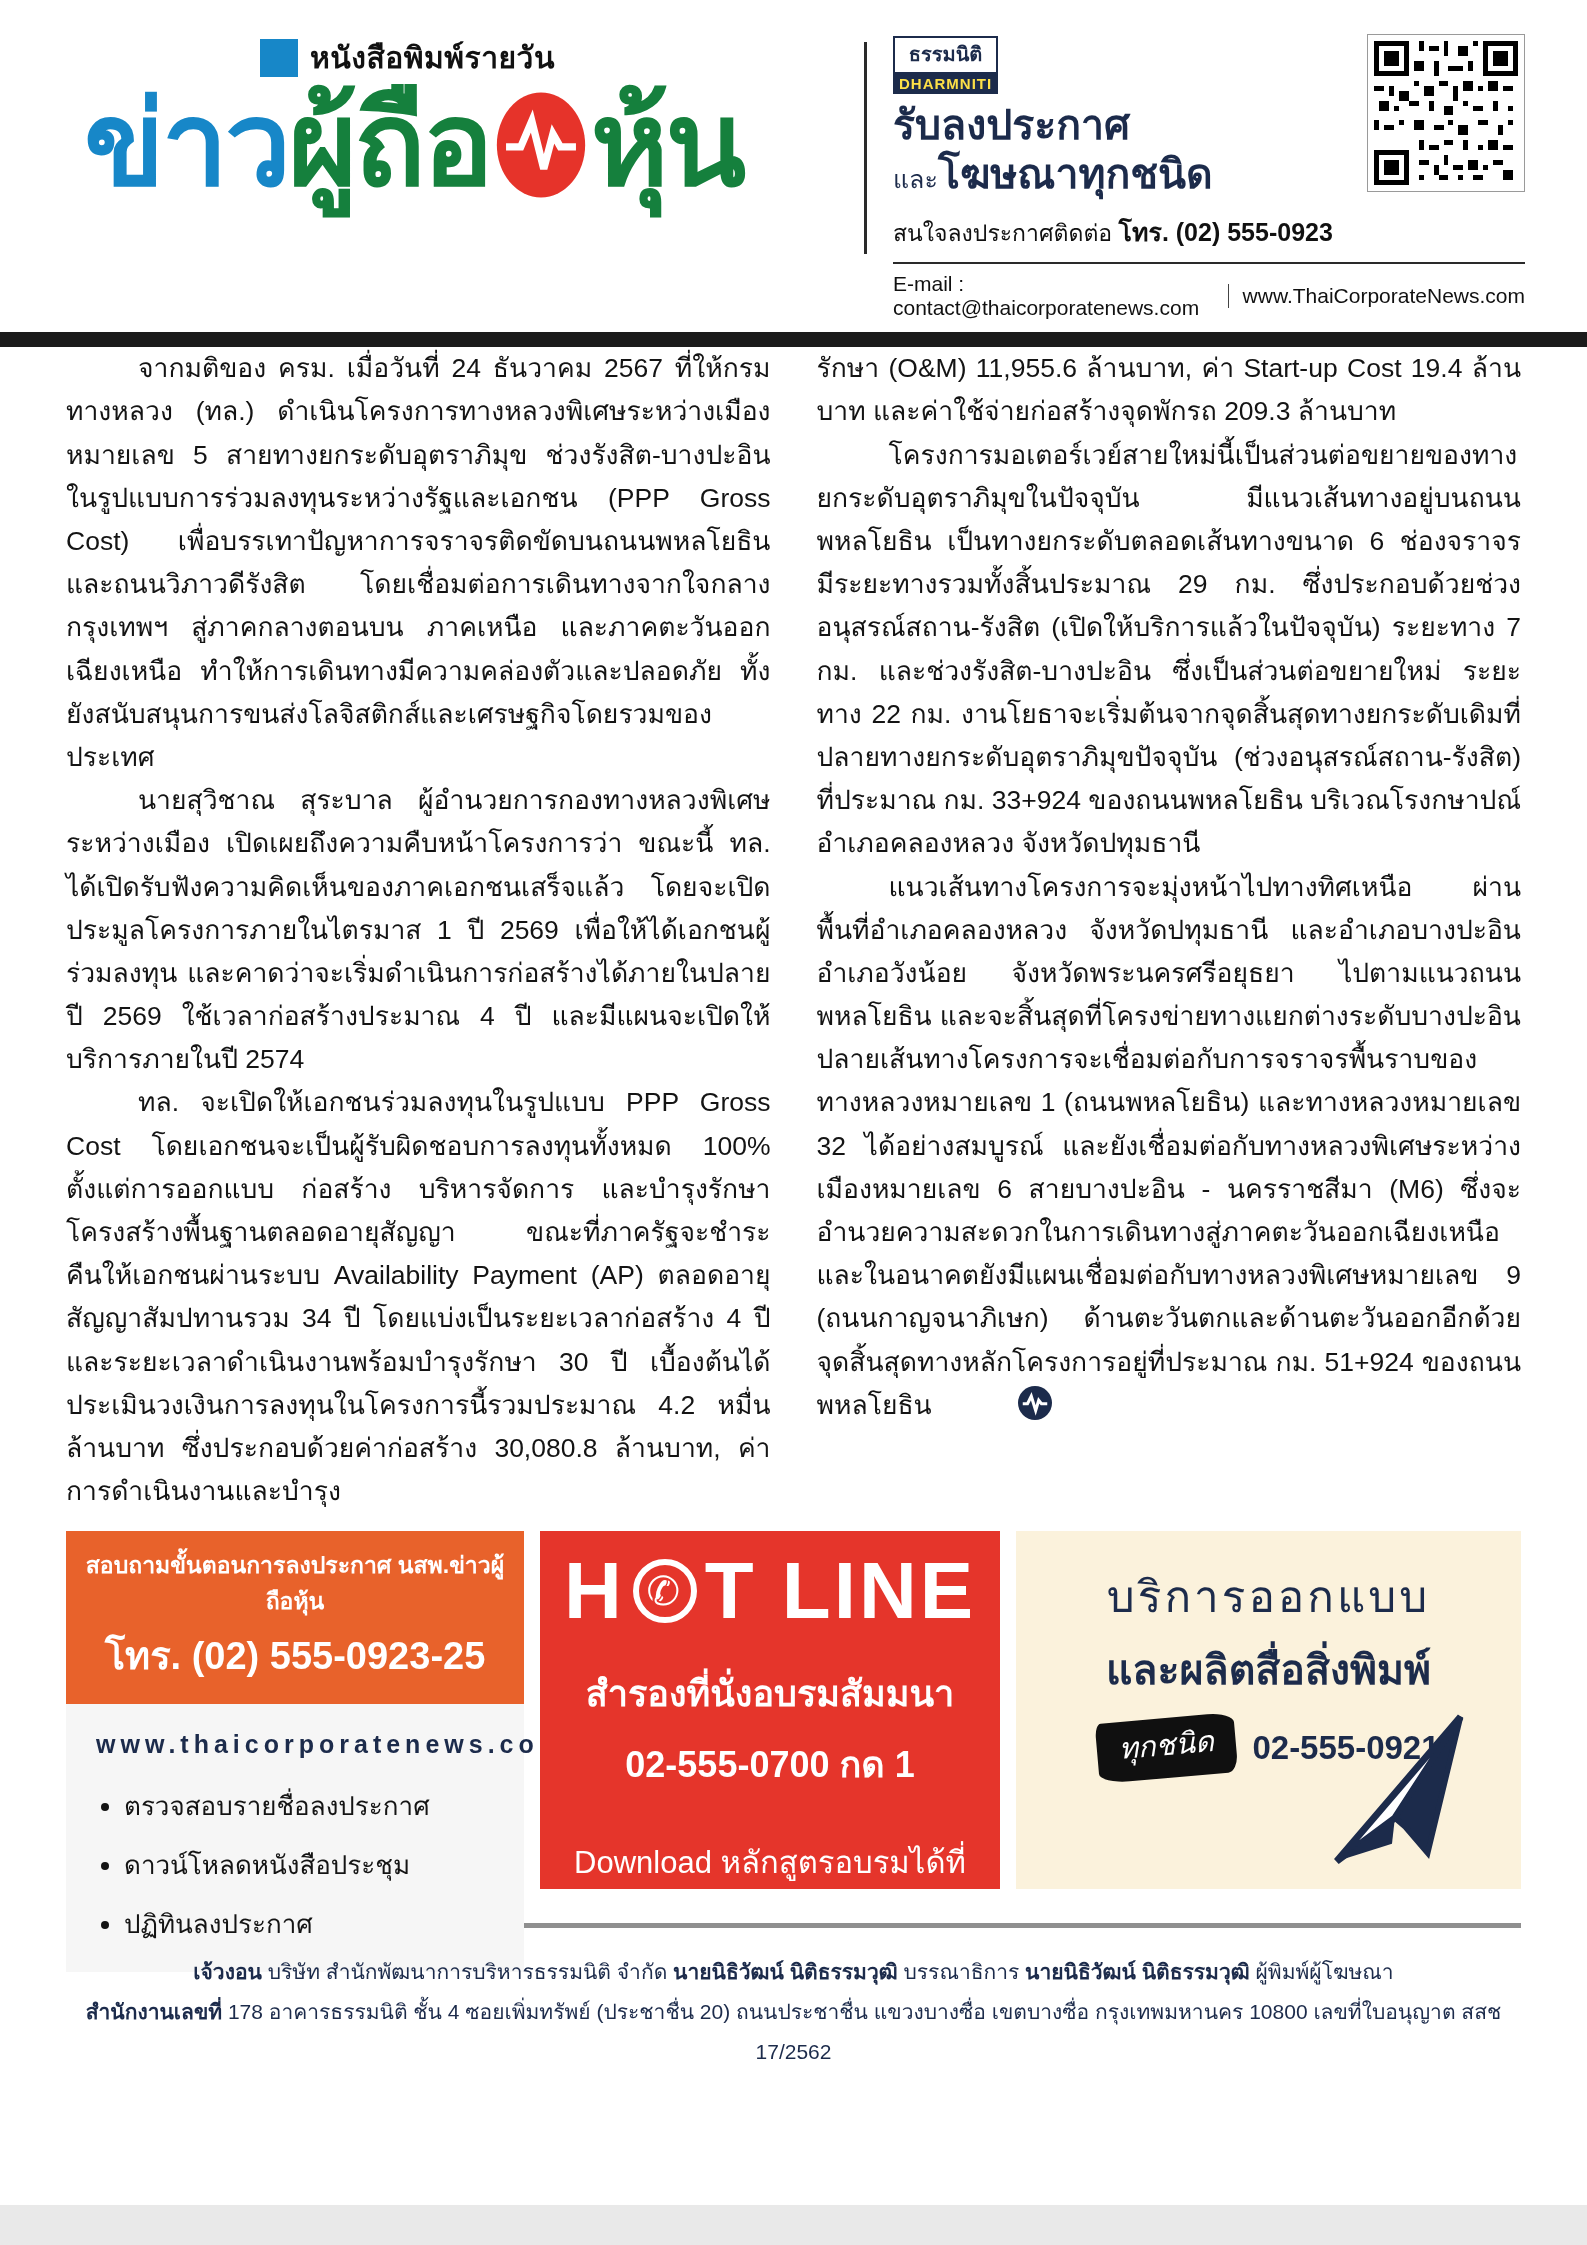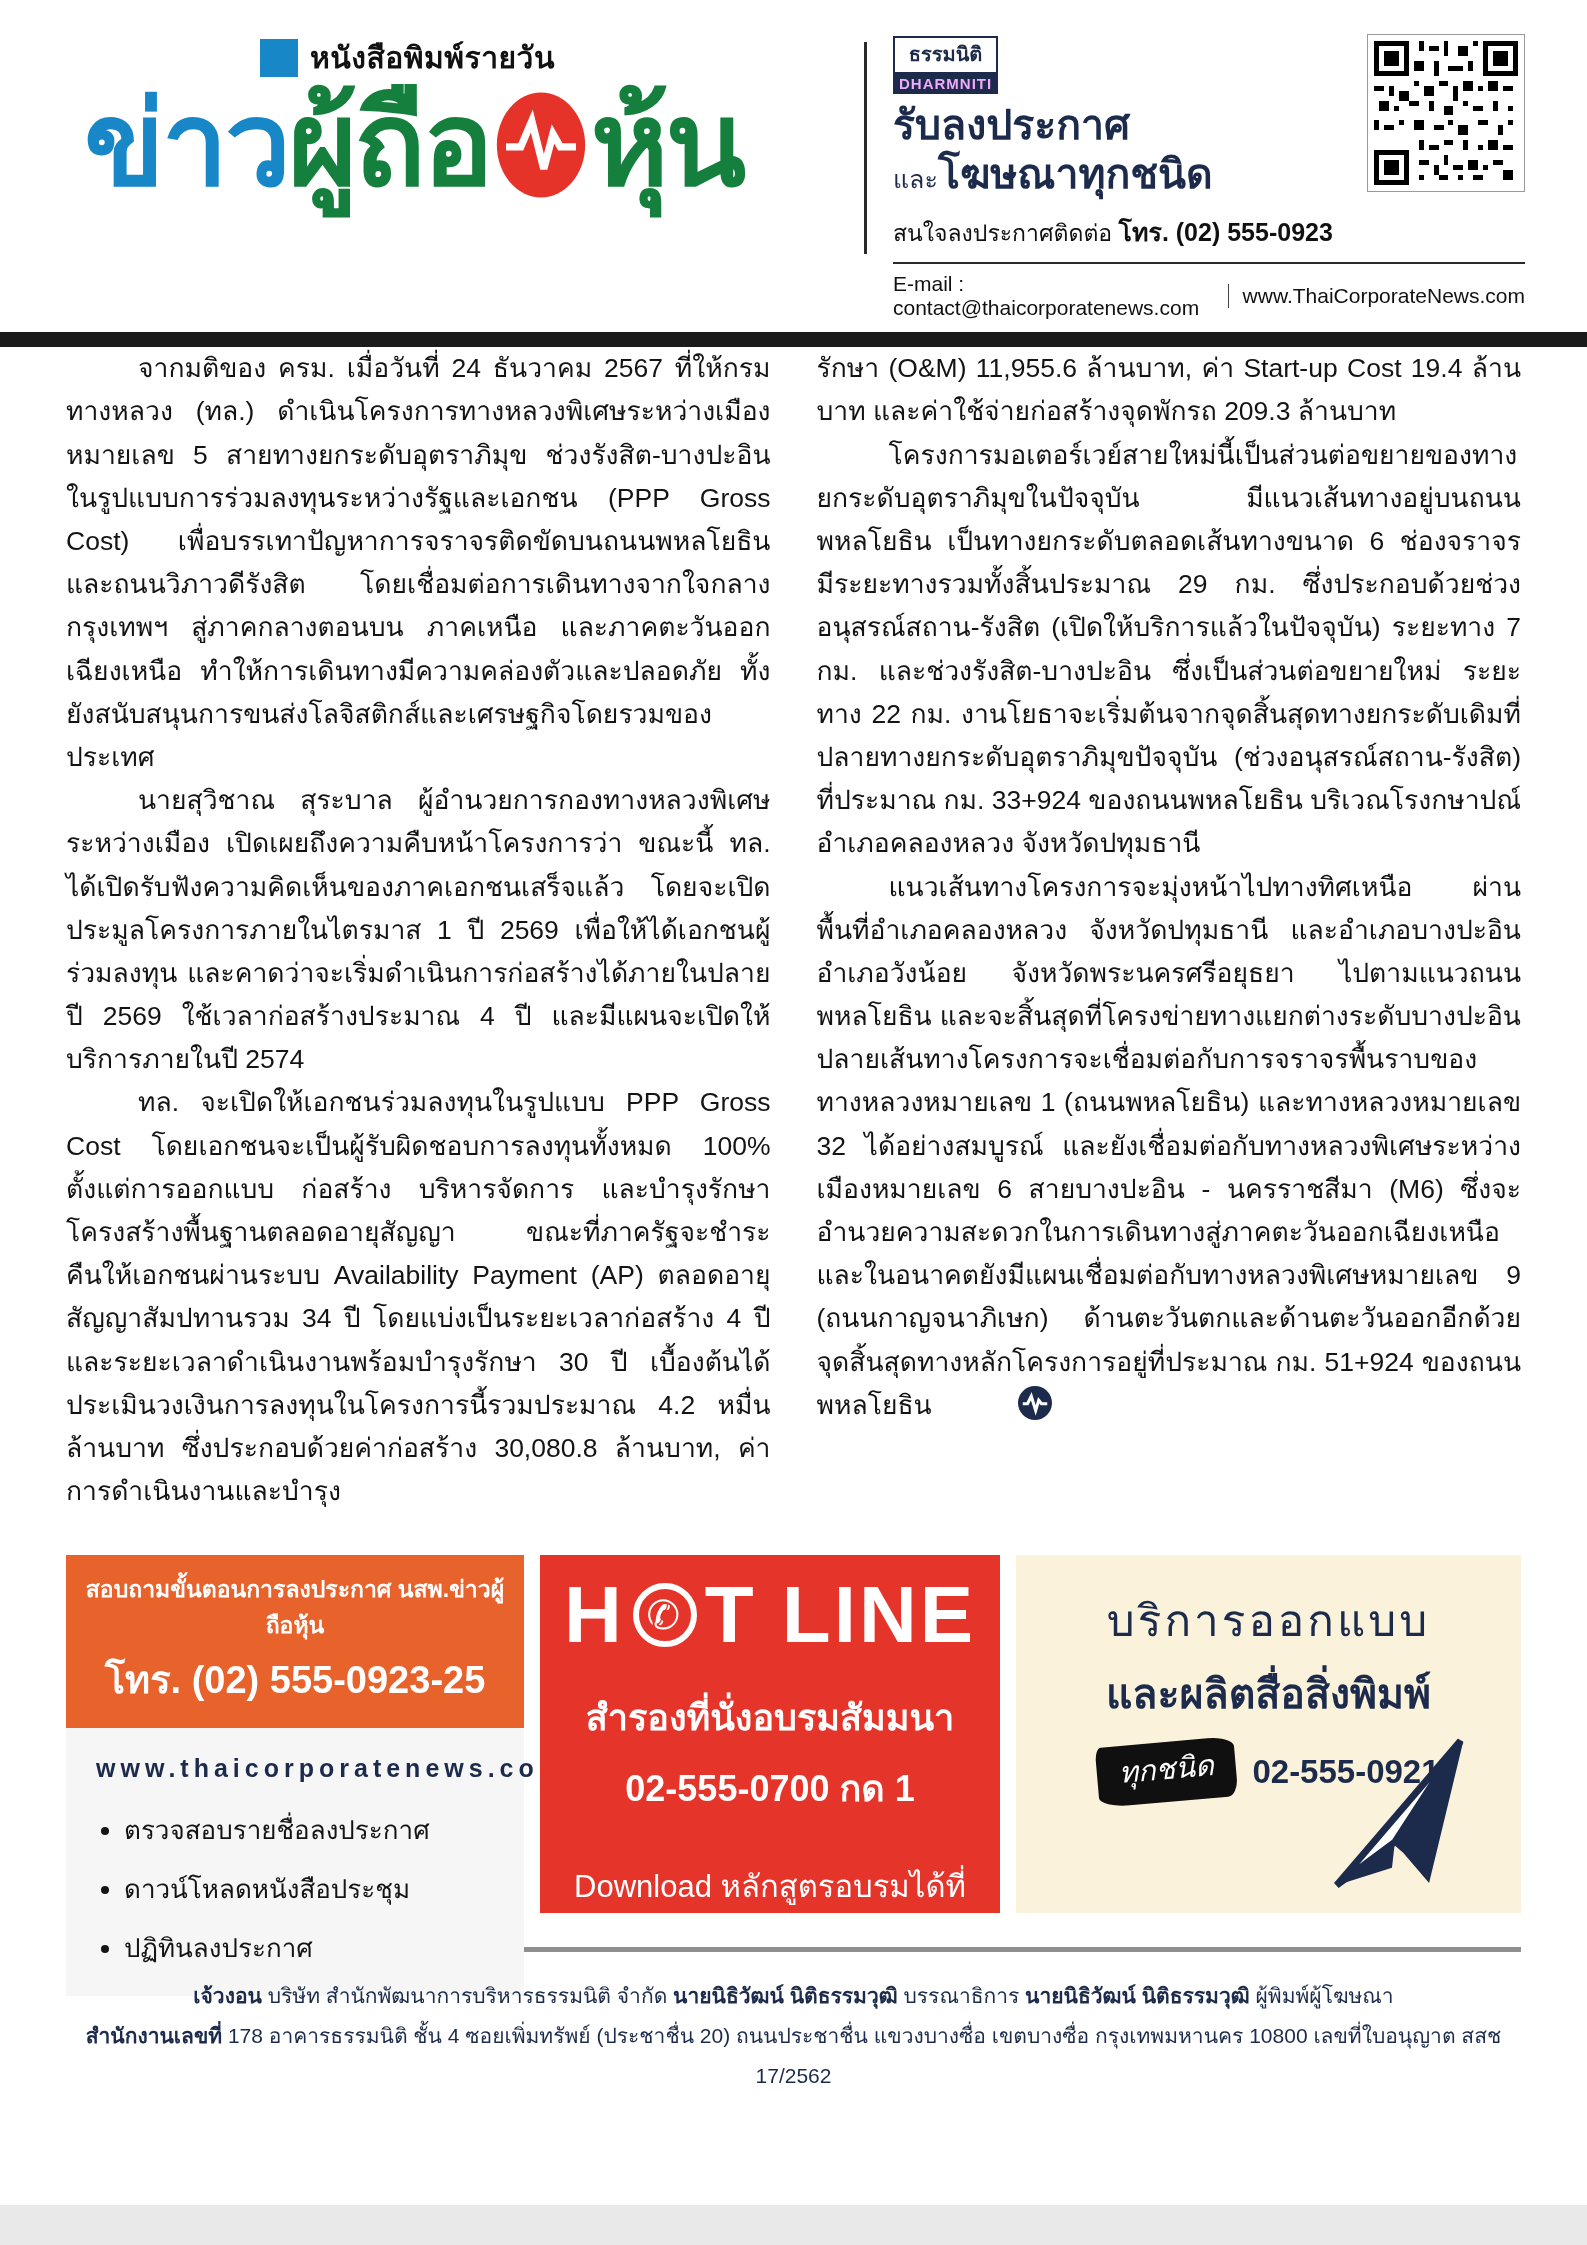--- a/index.html
+++ b/index.html
@@ -18,21 +18,21 @@
   .logo-black { color:#15803d; }
   .logo-pulse { width:92px; height:112px; margin:0 4px; flex:none; }
 
   .v-divider { width:3px; background:#2a2a2a; height:212px; margin:8px 26px 0 8px; flex:none; }
 
   .header-right { flex:1; display:flex; flex-direction:column; }
   .hr-top { display:flex; align-items:flex-start; }
   .services-col { flex:1; padding-top:2px; }
   .brand-badge { display:inline-block; text-align:center; }
   .badge-thai { display:block; border:2px solid #1C2B4B; color:#1C2B4B; background:#fff; font-size:20px; font-weight:bold; padding:0 10px 2px; }
-  .badge-latin { display:block; background:#1C2B4B; color:#f0abfc; font-size:15px; font-weight:bold; letter-spacing:1px; padding:1px 6px 2px; }
+  .badge-latin { display:block; background:#1C2B4B; color:#fde047; font-size:15px; font-weight:bold; letter-spacing:1px; padding:1px 6px 2px; }
   .svc-line1 { font-size:41px; font-weight:bold; color:#1C2B4B; margin-top:8px; line-height:1.15; }
   .svc-line2 { color:#1C2B4B; line-height:1.15; margin-top:2px; }
   .svc-line2 .small { font-size:25px; }
   .svc-line2 .big { font-size:41px; font-weight:bold; }
   .svc-contact { font-size:23px; color:#111; margin-top:14px; }
   .svc-contact .phone { font-weight:bold; font-size:25px; }
   .email-row { border-top:2px solid #2a2a2a; margin-top:10px; padding-top:8px; font-size:21px; color:#111; display:flex; align-items:center; gap:14px; }
   .email-sep { width:1px; height:24px; background:#444; }
   .qr-box { width:158px; height:158px; flex:none; margin-left:18px; border:1px solid #9a9a9a; padding:6px; background:#fff; }
   .qr-box svg { width:100%; height:100%; }
@@ -42,21 +42,21 @@
   
   .headline { text-align:center; color:#1C2B4B; font-weight:800; font-size:62px; line-height:1.2; margin:30px 50px 26px; }
 
   
   .article { display:grid; grid-template-columns:1fr 1fr; column-gap:46px; padding:0 66px; font-size:26.5px; line-height:1.63; text-align:justify; color:#141414; }
   .para { text-indent:72px; }
   .para.no-indent { text-indent:0; }
   .endmark { display:inline-block; width:34px; height:34px; vertical-align:-6px; margin-left:14px; }
 
   
-  .ads { display:flex; gap:16px; padding:0 66px; margin-top:42px; height:358px; }
+  .ads { display:flex; gap:16px; padding:0 66px; margin-top:18px; height:358px; }
   .ad-inquiry { width:458px; flex:none; display:flex; flex-direction:column; }
   .inquiry-header { background:#E8622B; color:#fff; text-align:center; padding:16px 10px 18px; }
   .inq-line1 { font-size:23px; font-weight:bold; }
   .inq-line2 { font-size:38px; font-weight:bold; margin-top:6px; }
   .inquiry-body { background:#F6F6F6; flex:1; padding:26px 14px 10px 30px; }
   .inq-site { color:#1C2B4B; font-weight:bold; font-size:25px; letter-spacing:5px; text-align:center; margin-bottom:26px; }
   .inq-list { list-style:disc; padding-left:28px; font-size:26px; color:#141414; }
   .inq-list li { margin:18px 0; }
 
   .ad-hotline { width:460px; flex:none; background:#E5352B; color:#fff; text-align:center; display:flex; flex-direction:column; padding:14px 12px 20px; }

